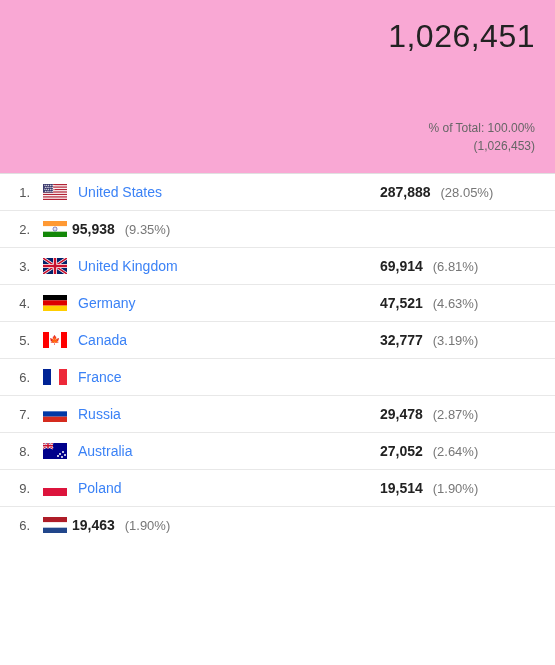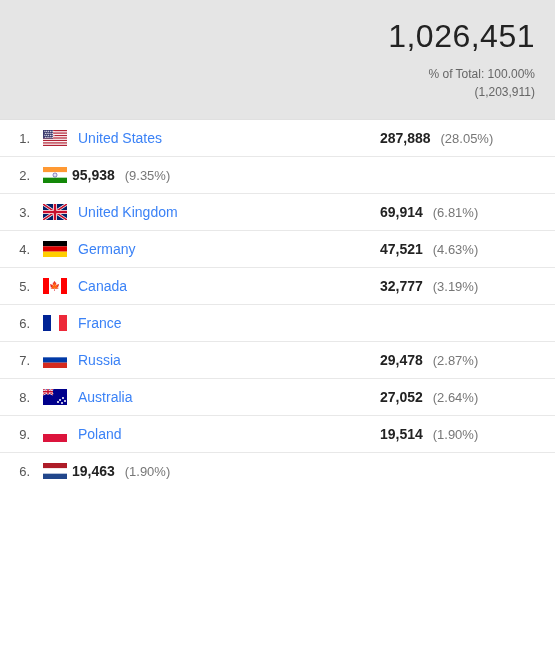--- a/index.html
+++ b/index.html
@@ -6,42 +6,43 @@
     body {
       font-family: Arial, sans-serif;
       background: #fff;
       width: 555px;
       min-height: 665px;
       color: #333;
       font-size: 14px;
     }
 
     .header-section {
-      background: #e5e5e5;
+      background: #f9a8d4;
       text-align: right;
       padding: 18px 20px 18px 0;
       border-bottom: 1px solid #e0e0e0;
       min-height: 110px;
       display: flex;
       flex-direction: column;
       align-items: flex-end;
       justify-content: center;
+      gap: 44px;
     }
 
     .total-number {
       font-size: 32px;
       font-weight: 300;
       color: #222;
       letter-spacing: 0.5px;
     }
 
     .total-sub {
       font-size: 12px;
       color: #666;
-      margin-top: 10px;
+      margin-top: 20px;
       line-height: 1.5;
     }
 
     .table-container {
       width: 100%;
     }
 
     .table-row {
       display: flex;
       align-items: center;
@@ -98,21 +99,21 @@
       margin-left: 6px;
     }
   </style>
 </head>
 <body>
 
 <div class="header-section">
   <div class="total-number">1,026,451</div>
   <div class="total-sub">
     <span>% of Total: 100.00%</span><br>
-    <span>(1,203,911)</span>
+    <span>(1,026,453)</span>
   </div>
 </div>
 
 <div class="table-container" id="table-container">
 <div class="table-row">
     <div class="rank">1.</div>
     <div class="flag">
         <svg xmlns="http://www.w3.org/2000/svg" viewBox="0 0 24 16" width="24" height="16">
     <rect width="24" height="16" fill="#B22234"></rect>
     <rect y="1.23" width="24" height="1.23" fill="#fff"></rect>

